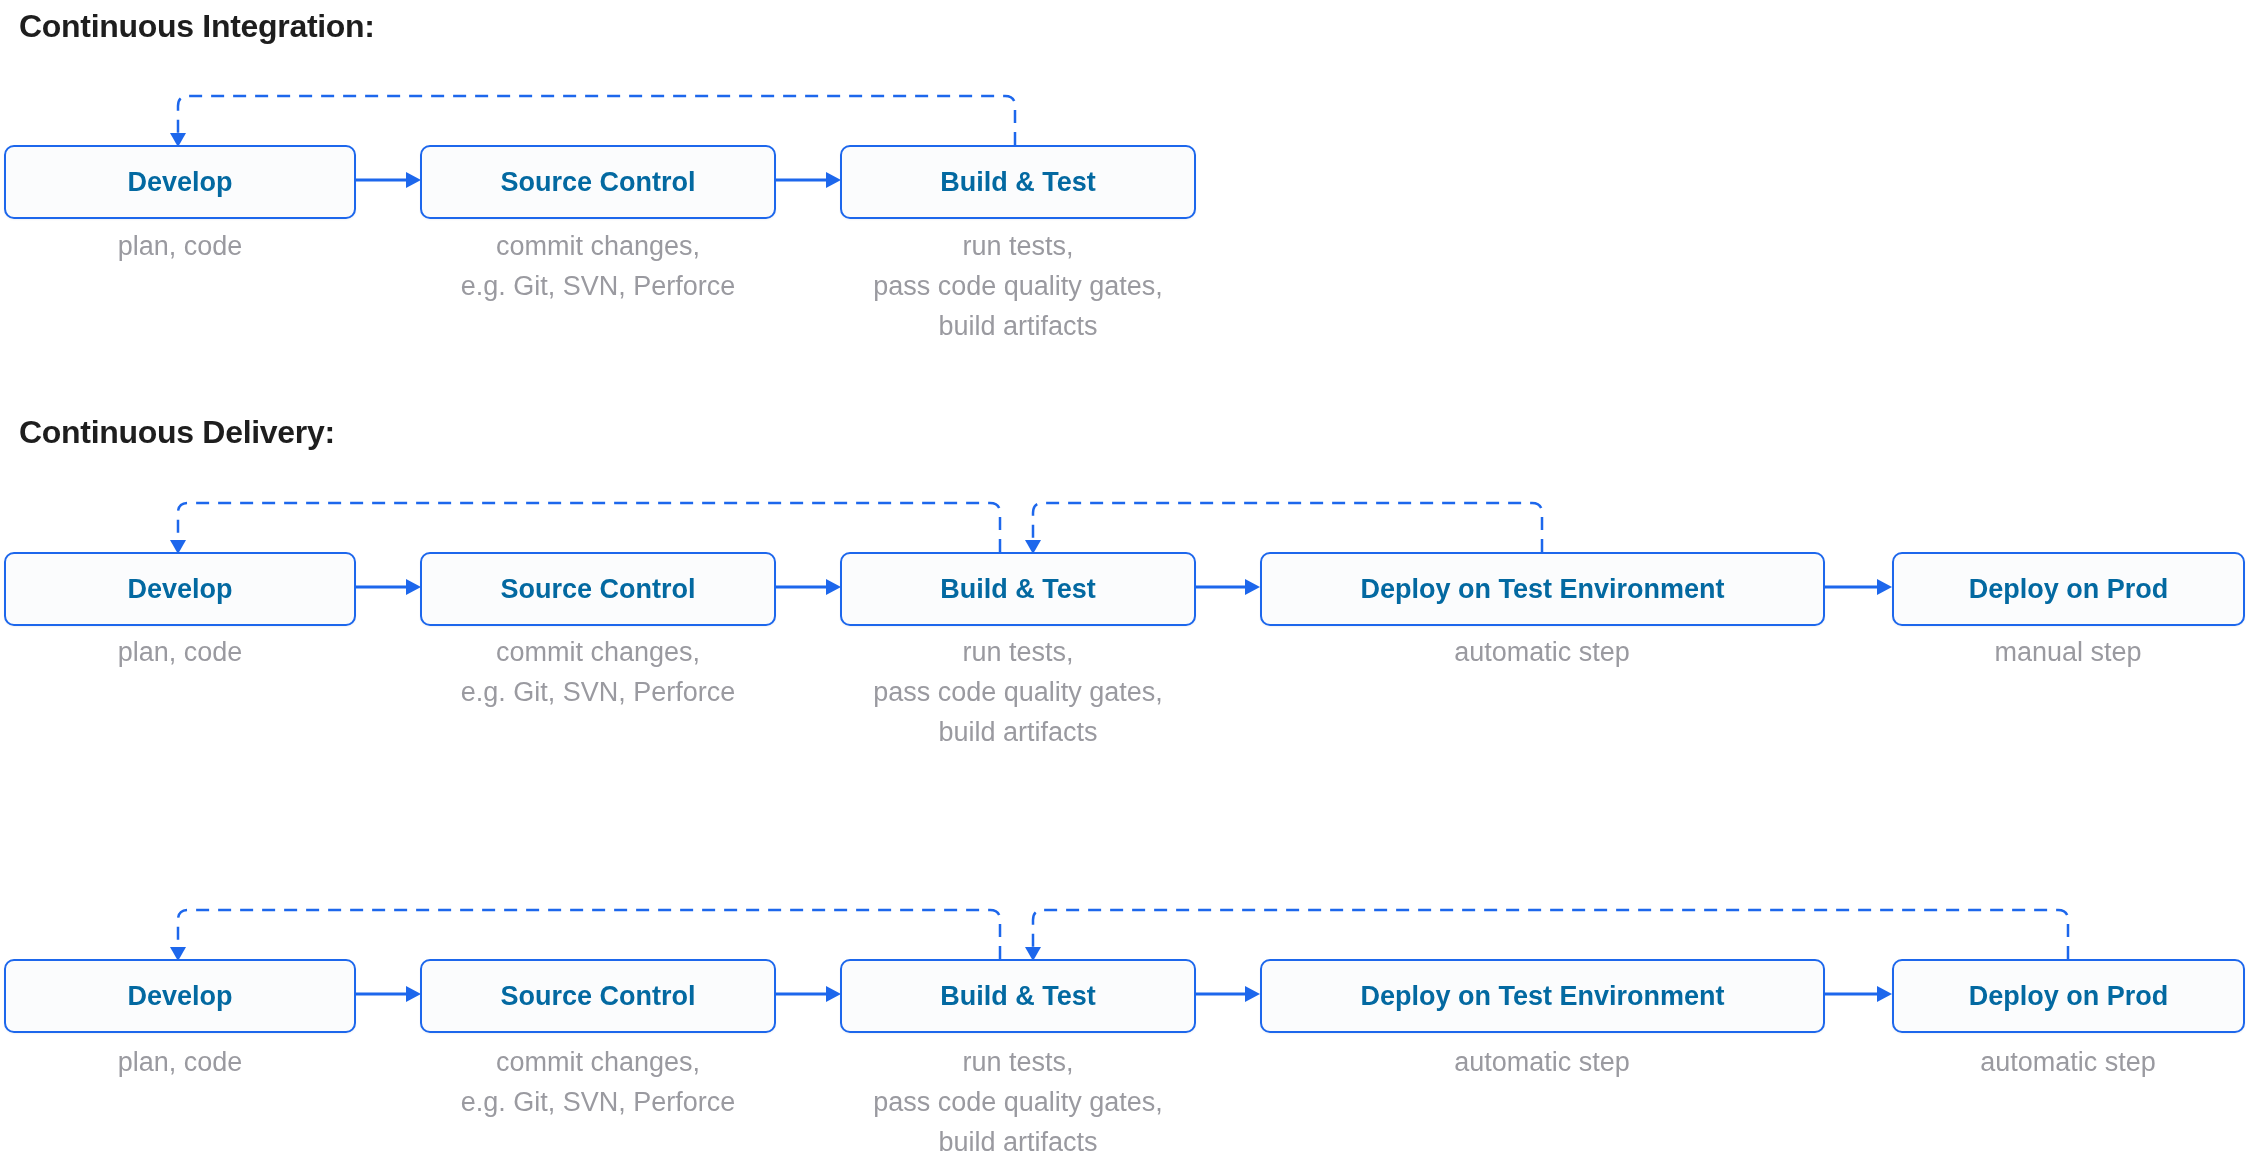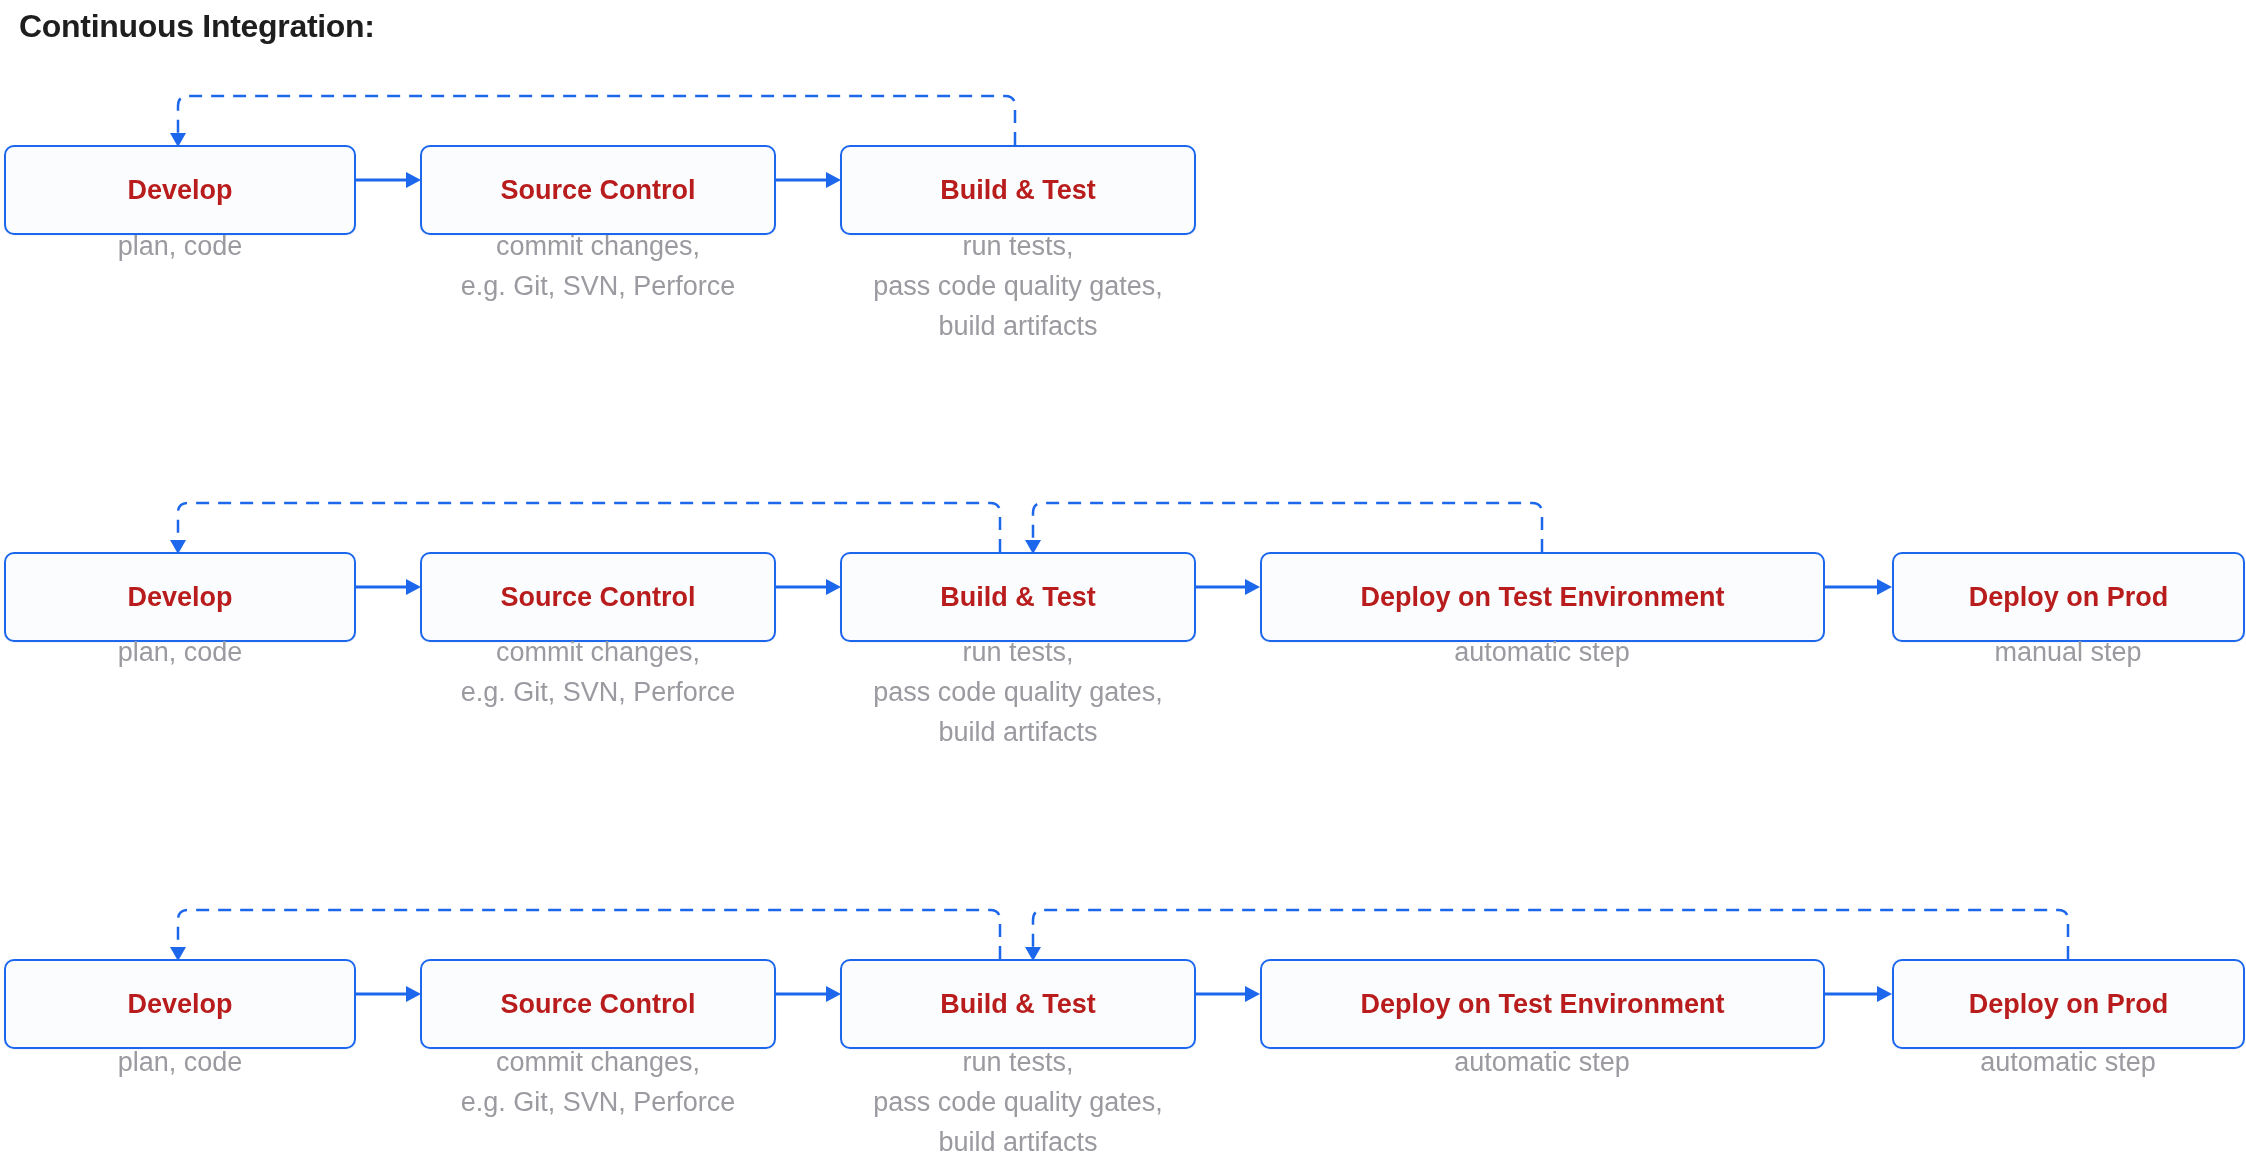--- a/index.html
+++ b/index.html
@@ -20,31 +20,31 @@
     left: 19px;
     font-size: 32px;
     font-weight: 700;
     color: #1e1e1e;
     letter-spacing: -0.3px;
     line-height: 44px;
     white-space: nowrap;
   }
   .node {
     position: absolute;
-    height: 90px;
+    height: 74px;
     box-sizing: border-box;
     border: 2.5px solid #1d67ec;
     border-radius: 10px;
     background: #fbfcfd;
     display: flex;
     align-items: center;
     justify-content: center;
     font-size: 27px;
     font-weight: 600;
-    color: #b91c1c;
+    color: #0369a1;
     box-shadow: 0 1px 2px rgba(20, 50, 110, 0.06);
     white-space: nowrap;
   }
   .sub {
     position: absolute;
     width: 600px;
     text-align: center;
     font-size: 27px;
     font-weight: 400;
     color: #9a9aa0;
@@ -144,20 +144,21 @@
   <div class="sub" style="left:298px;top:226px;">
     <div>commit changes,</div>
     <div>e.g. Git, SVN, Perforce</div>
   </div>
   <div class="sub" style="left:718px;top:226px;">
     <div>run tests,</div>
     <div>pass code quality gates,</div>
     <div>build artifacts</div>
   </div>
 
+  <div class="heading" style="top:410px;">Continuous Delivery:</div>
 
   <div class="node" style="left:4px;top:552px;width:352px;">Develop</div>
   <div class="node" style="left:420px;top:552px;width:356px;">Source Control</div>
   <div class="node" style="left:840px;top:552px;width:356px;">Build &amp; Test</div>
   <div class="node" style="left:1260px;top:552px;width:565px;">Deploy on Test Environment</div>
   <div class="node" style="left:1892px;top:552px;width:353px;">Deploy on Prod</div>
 
   <div class="sub" style="left:-120px;top:632px;">
     <div>plan, code</div>
   </div>

